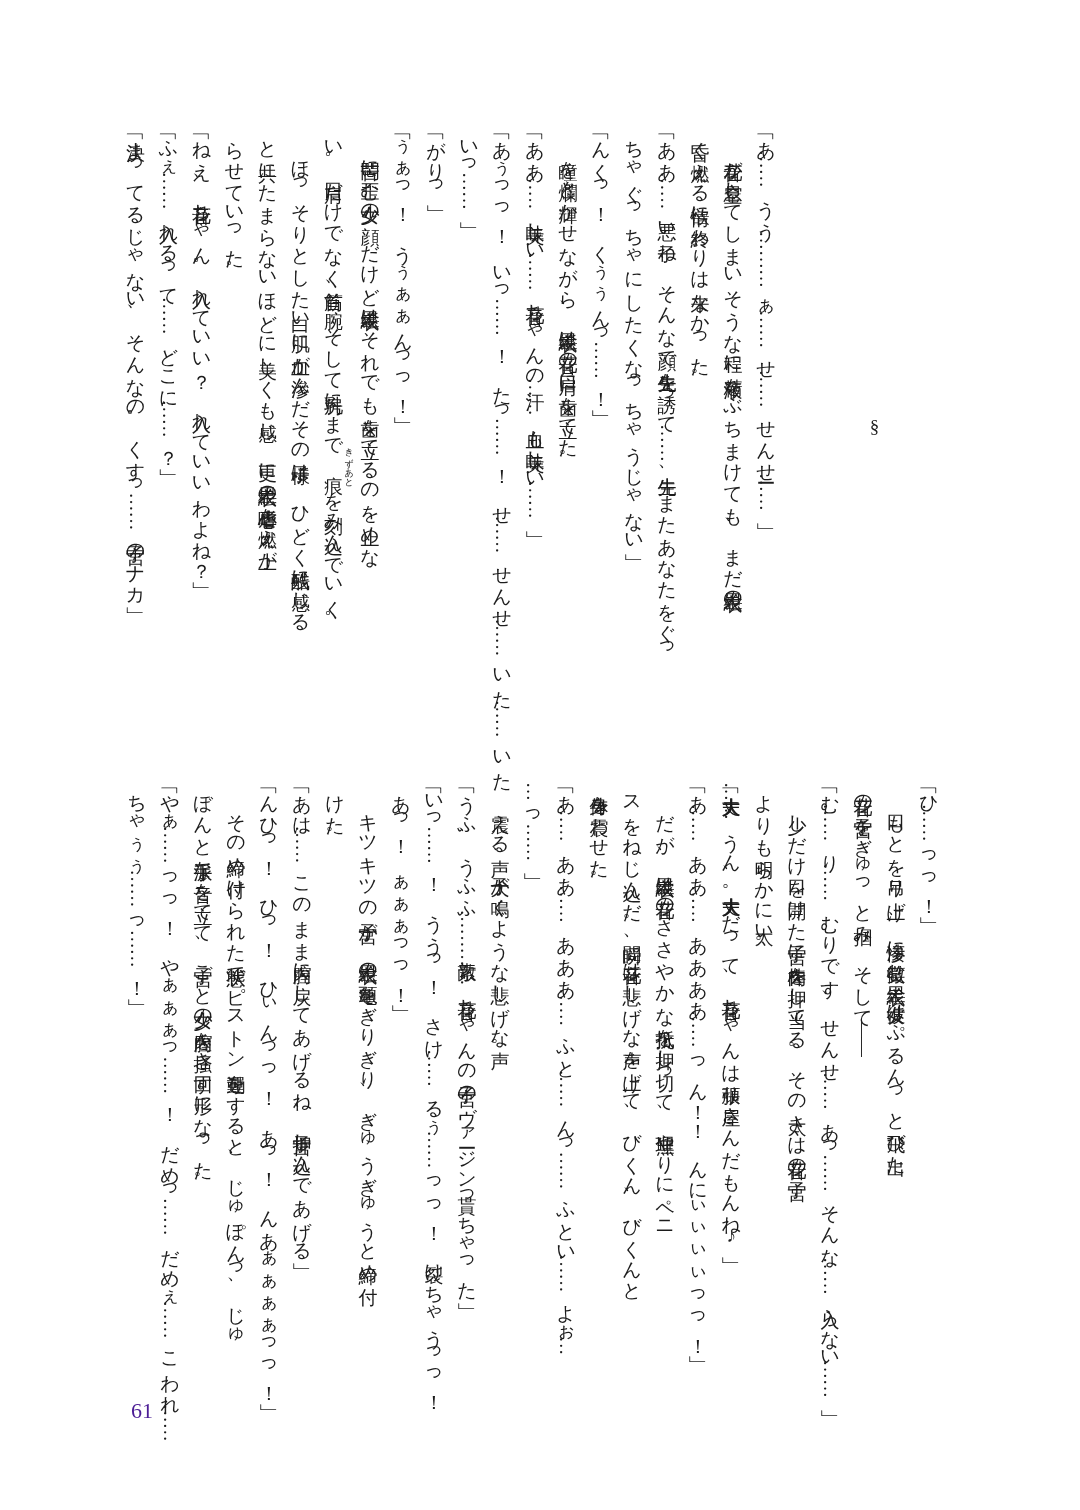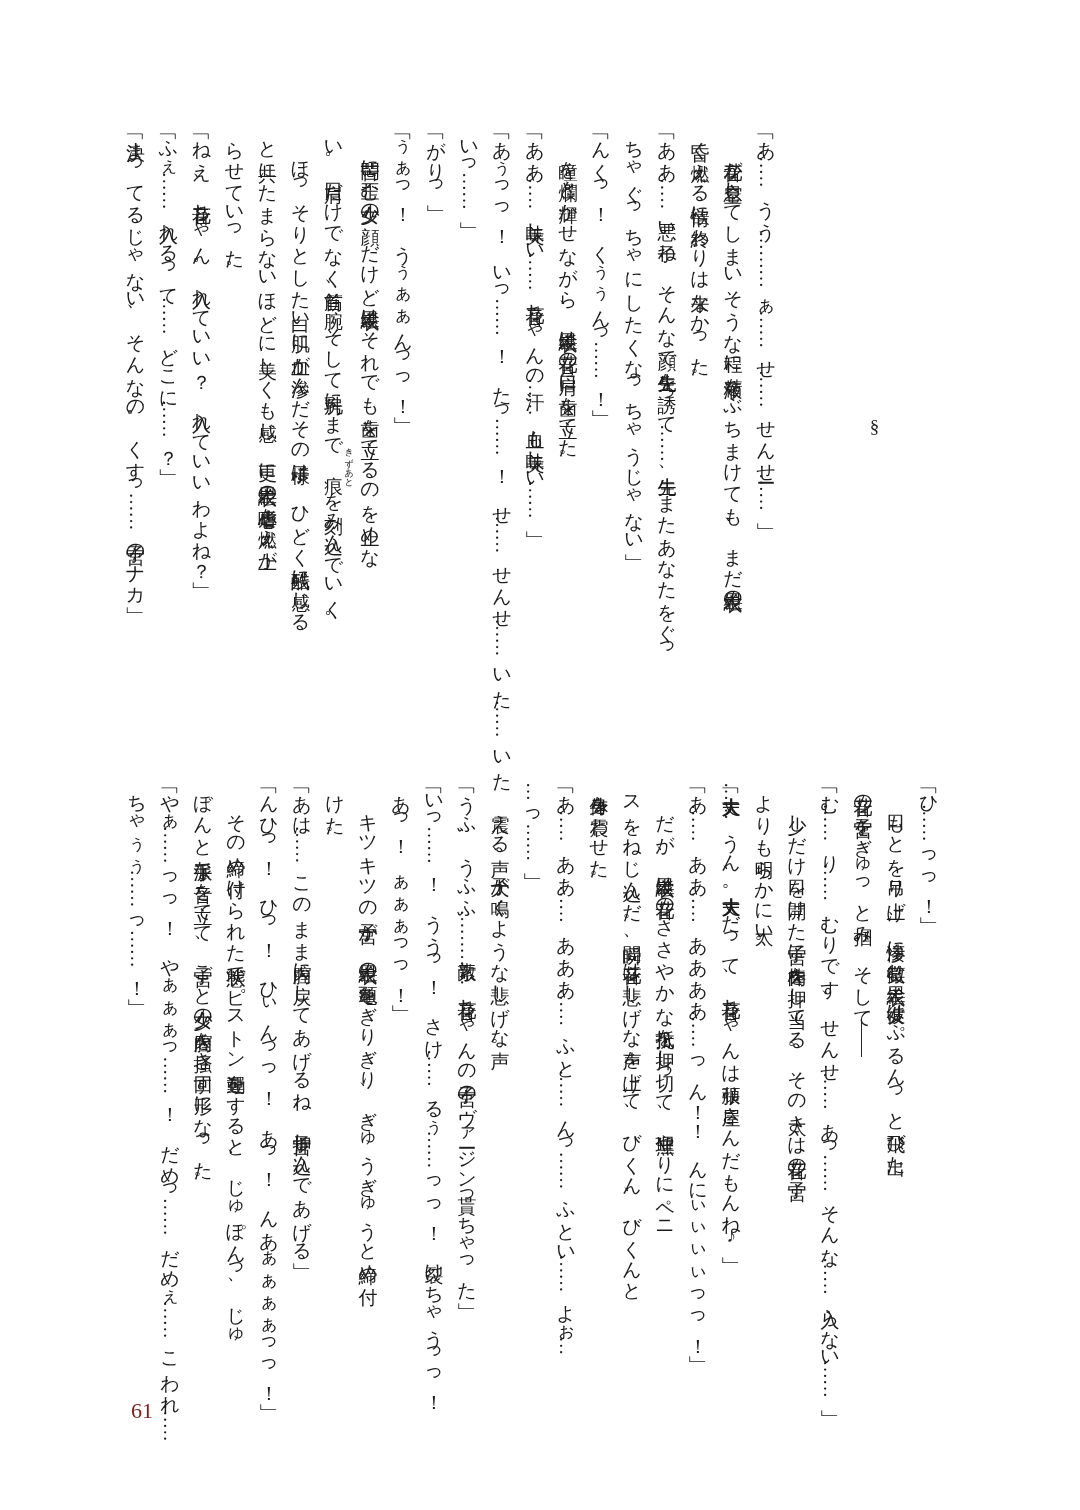--- a/index.html
+++ b/index.html
@@ -34,21 +34,21 @@
   .line.gap-after { margin-left: 75px; }
   ruby rt {
     font-size: 9px;
     font-family: "Liberation Serif", "DejaVu Serif", serif;
   }
   .page-number {
     position: absolute;
     left: 131px;
     top: 1398px;
     font-size: 22px;
-    color: #7f1d1d;
+    color: #4c1d95;
   }
 </style>
 </head>
 <body>
 
 <div class="page">
   <div class="tier tier-top" id="top-block">
       <div class="line center gap-after">§</div>
       <div class="line">「あ……うう………ぁ……せ……せんせー……」</div>
       <div class="line indent">花音が窒息してしまいそうな程に精液をぶちまけても、まだ絵里衣の</div>

